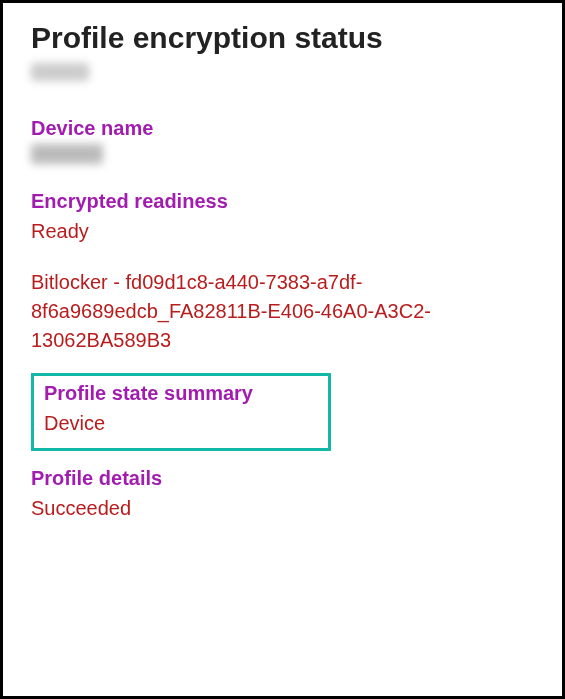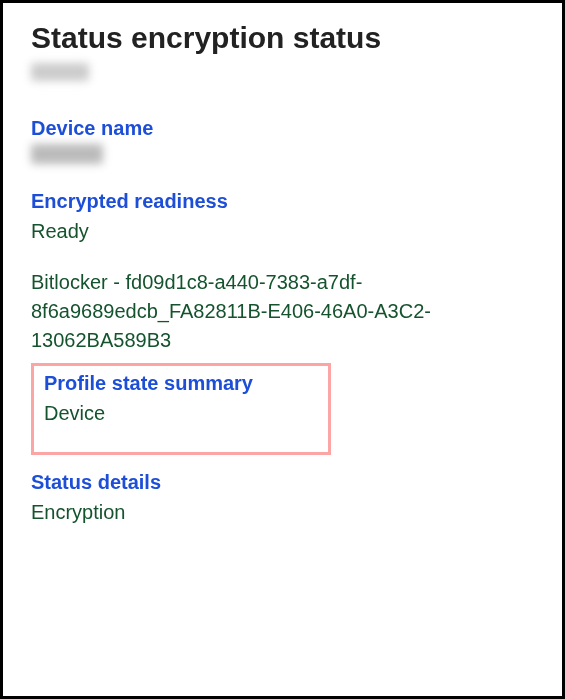--- a/index.html
+++ b/index.html
@@ -38,48 +38,48 @@
       background: #bbb;
       filter: blur(4px);
       border-radius: 2px;
     }
     .field {
       margin-top: 22px;
     }
     .field-label {
       font-size: 20px;
       font-weight: 600;
-      color: #1d4ed8;
+      color: #a21caf;
       margin: 0 0 4px 0;
     }
     .field-value {
       font-size: 20px;
       font-weight: 400;
-      color: #14532d;
+      color: #b91c1c;
       margin: 0;
       line-height: 1.45;
       word-break: break-word;
     }
     .highlighted {
-      border: 3px solid #fca5a5;
-      padding: 6px 10px 24px 10px;
-      margin-top: 8px;
+      border: 3px solid #14b8a6;
+      padding: 6px 10px 10px 10px;
+      margin-top: 18px;
       width: 300px;
     }
     .highlighted .field-label {
       margin-top: 0;
     }
     .spacer-small { height: 4px; }
   </style>
 </head>
 <body>
 
 <div class="panel">
 
-  <h1 class="page-title">Status encryption status</h1>
+  <h1 class="page-title">Profile encryption status</h1>
   <div class="spacer-small"></div>
   <span class="blurred-small"></span>
 
   <div class="field" style="margin-top:32px;">
     <p class="field-label">Device name</p>
     <span class="blurred-medium"></span>
   </div>
 
   <div class="field">
     <p class="field-label">Encrypted readiness</p>
@@ -92,17 +92,17 @@
   <div class="field">
     <p class="field-value">Bitlocker - fd09d1c8-a440-7383-a7df-8f6a9689edcb_FA82811B-E406-46A0-A3C2-13062BA589B3</p>
   </div>
 
   <div class="highlighted">
     <p class="field-label">Profile state summary</p>
     <p class="field-value">Device</p>
   </div>
 
   <div class="field" style="margin-top:16px;">
-    <p class="field-label">Status details</p>
-    <p class="field-value">Encryption</p>
+    <p class="field-label">Profile details</p>
+    <p class="field-value">Succeeded</p>
   </div>
 
 </div>
 
 </body></html>

